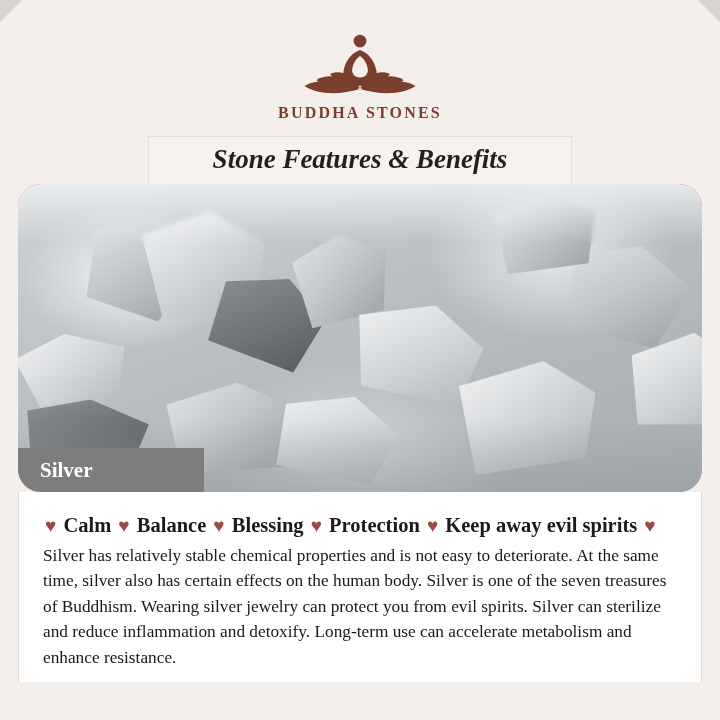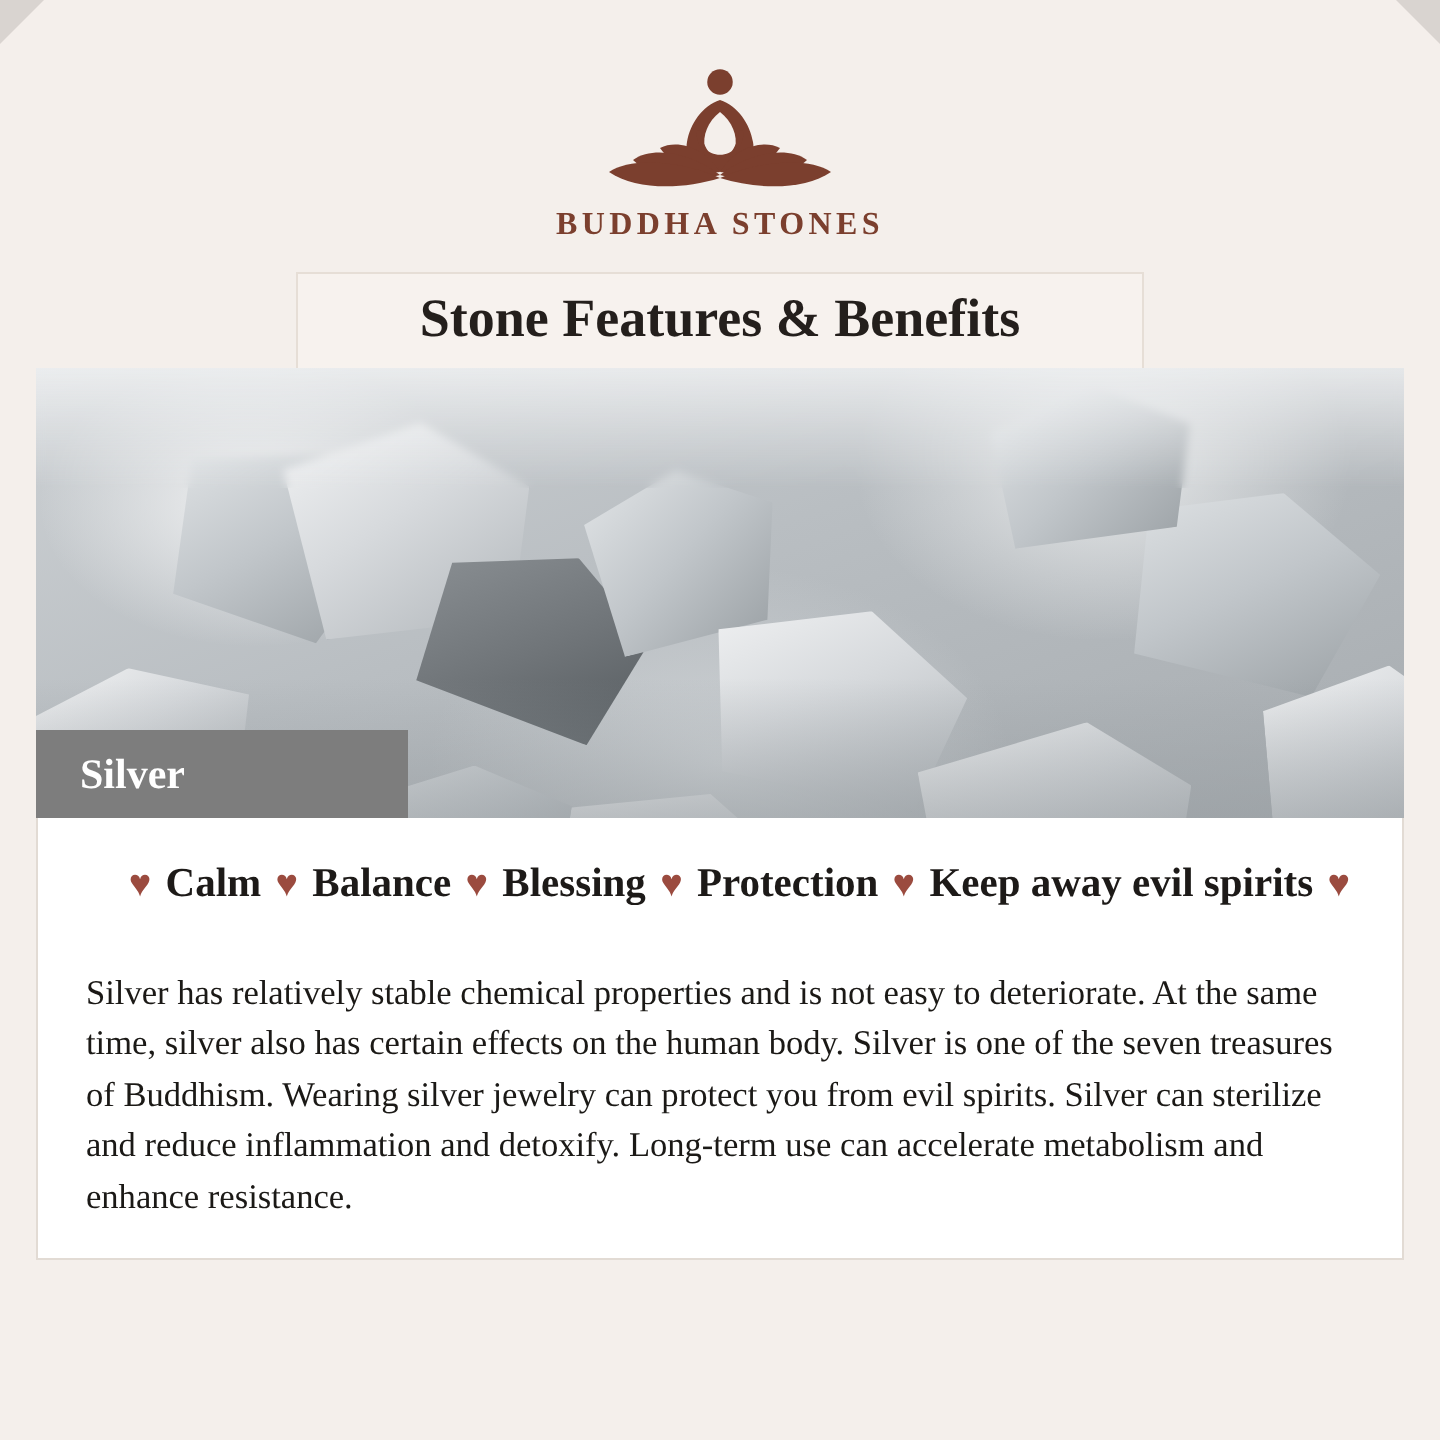--- a/index.html
+++ b/index.html
@@ -80,29 +80,31 @@
   .title-text {
     position: absolute;
     left: 0;
     right: 0;
     top: 8px;
     text-align: center;
     font-family: "Liberation Serif", serif;
     font-size: 27px;
     font-weight: bold;
     color: #241f1c;
+    font-style: italic;
   }
 
   
   .photo-wrap {
     position: relative;
     margin: 0 18px;
-    height: 225px;
+    height: 308px;
     overflow: hidden;
     background: #d946ef;
+    border-radius: 23px;
   }
   .photo {
     position: absolute;
     inset: 0;
   }
   .photo-base {
     position: absolute;
     inset: 0;
     background:
       radial-gradient(ellipse 180px 120px at 16% 30%, #f0f1f2 0%, rgba(240,241,242,0) 60%),
@@ -162,22 +164,22 @@
     border: 1px solid #e2dbd4;
     border-top: none;
     padding: 22px 24px 18px 24px;
     box-sizing: border-box;
   }
   .keywords {
     font-family: "Liberation Serif", serif;
     font-size: 20.5px;
     font-weight: bold;
     color: #1d1a18;
-    text-align: right;
-    margin-bottom: 30px;
+    text-align: left;
+    margin-bottom: 6px;
     white-space: nowrap;
   }
   .heart {
     color: #9b4b3f;
     font-size: 19px;
     padding: 0 2px;
   }
   .body-copy {
     font-family: "Liberation Serif", serif;
     font-size: 17.3px;

